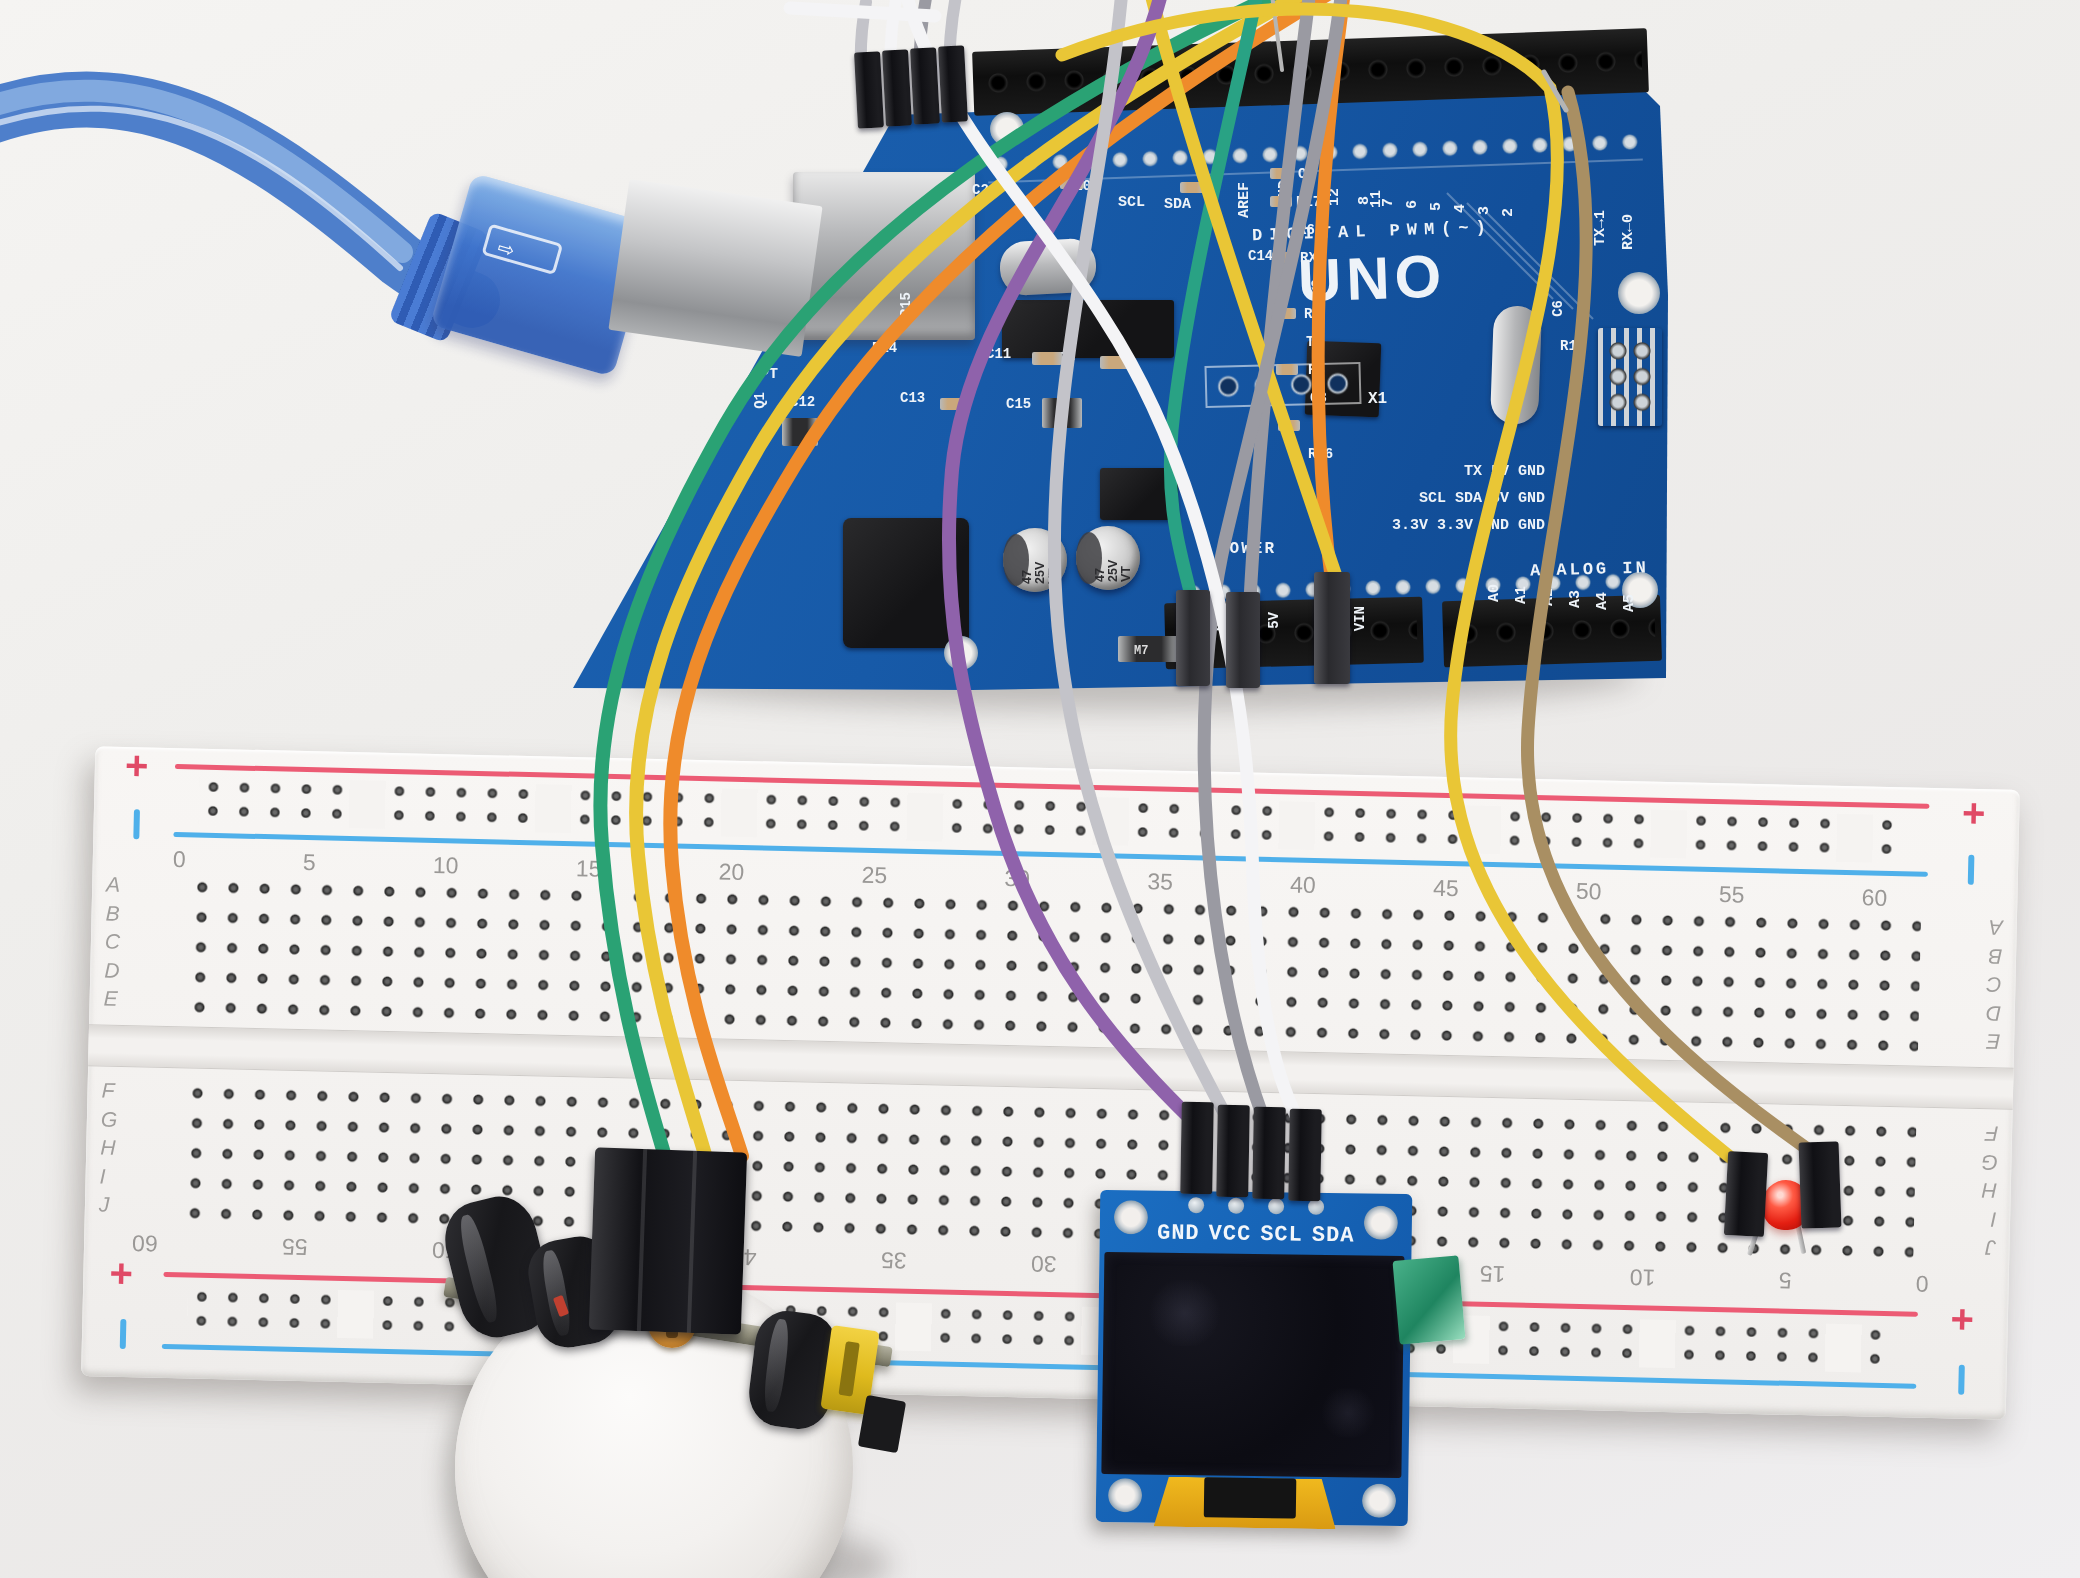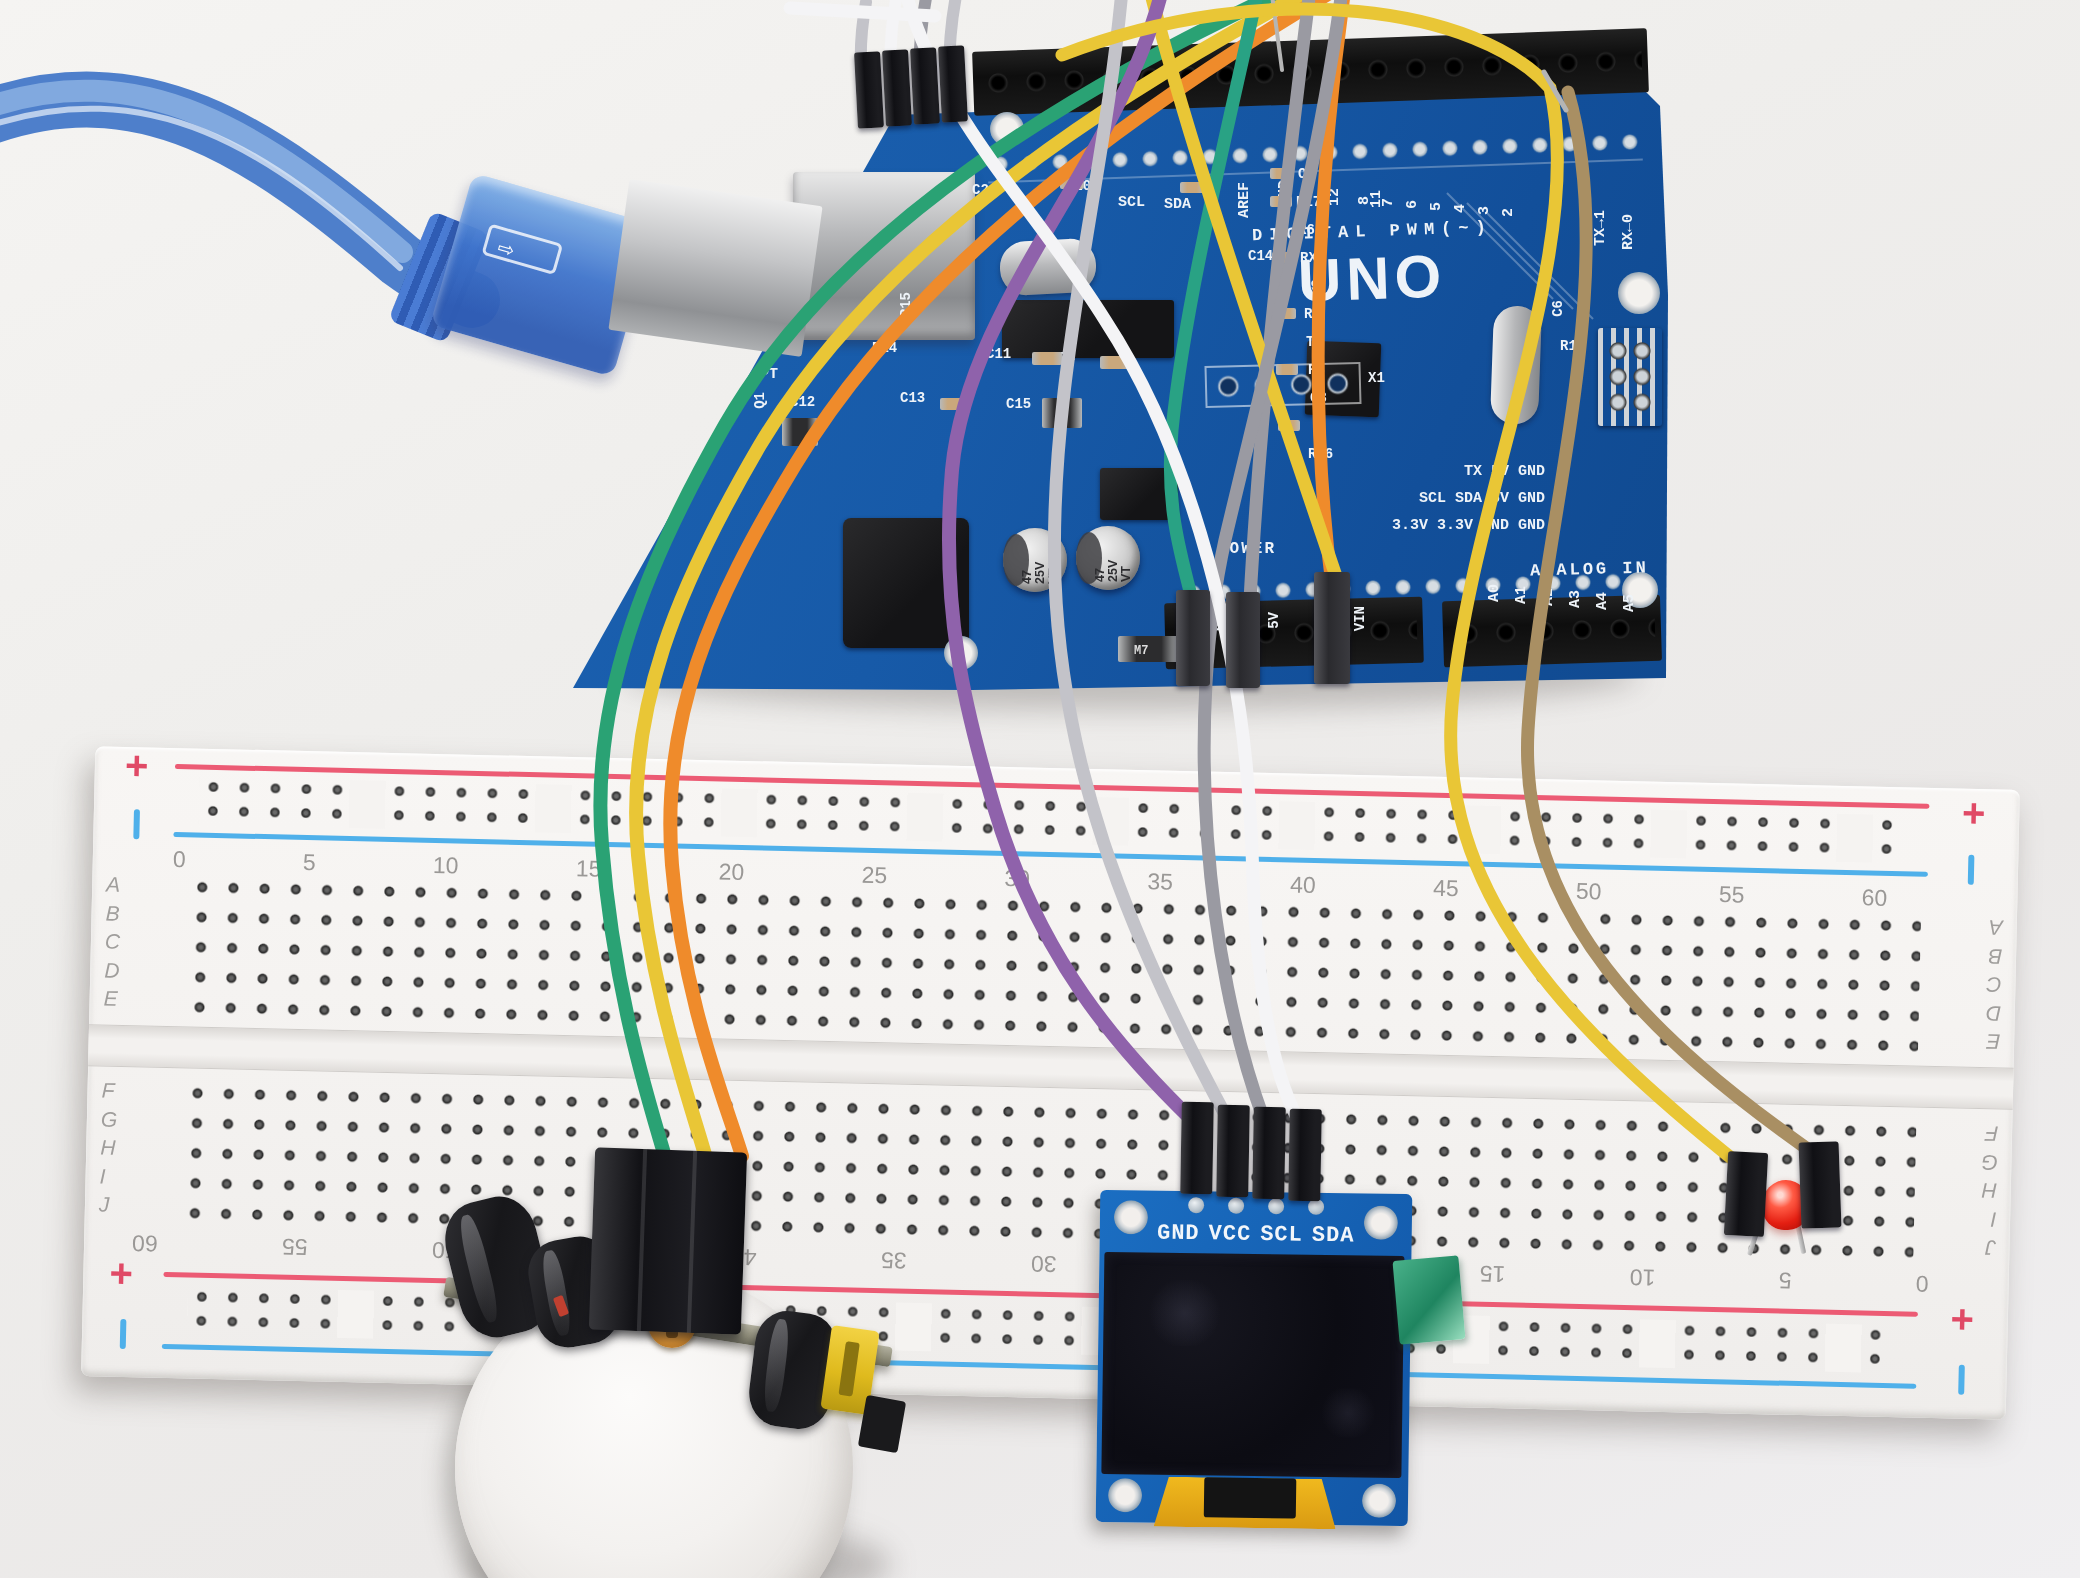--- a/index.html
+++ b/index.html
@@ -298,21 +298,21 @@
 <span class="silk" style="left:1298px;top:222px;font-size:14px;">R6</span>
 <span class="silk" style="left:1300px;top:250px;font-size:14px;">RX</span>
 <span class="silk" style="left:1302px;top:278px;font-size:14px;">R9</span>
 <span class="silk" style="left:1304px;top:306px;font-size:14px;">R7</span>
 <span class="silk" style="left:1306px;top:334px;font-size:14px;">TX</span>
 <span class="silk" style="left:1308px;top:362px;font-size:14px;">R8</span>
 <span class="silk" style="left:1310px;top:390px;font-size:14px;">C8</span>
 <span class="silk" style="left:1312px;top:418px;font-size:14px;">L</span>
 <span class="silk" style="left:1308px;top:446px;font-size:14px;">R16</span>
 <span class="silk" style="left:1248px;top:248px;font-size:14px;">C14</span>
-<span class="silk" style="left:1368px;top:370px;font-size:14px;">X1</span>
+<span class="silk" style="left:1368px;top:390px;font-size:16px;">X1</span>
 <span class="silk" style="left:986px;top:346px;font-size:14px;">C11</span>
 <span class="silk" style="left:1058px;top:350px;font-size:14px;">C4</span>
 <span class="silk" style="left:900px;top:390px;font-size:14px;">C13</span>
 <span class="silk" style="left:1006px;top:396px;font-size:14px;">C15</span>
 <span class="silk vert" style="left:898px;top:292px;font-size:14px;">R15</span>
 <span class="silk" style="left:872px;top:340px;font-size:14px;">R14</span>
 <span class="silk" style="left:760px;top:366px;font-size:15px;">PT</span>
 <span class="silk vert" style="left:752px;top:392px;font-size:14px;">Q1</span>
 <span class="silk" style="left:790px;top:394px;font-size:14px;">C12</span>
 <span class="silk" style="left:1560px;top:338px;font-size:14px;">R13</span>

